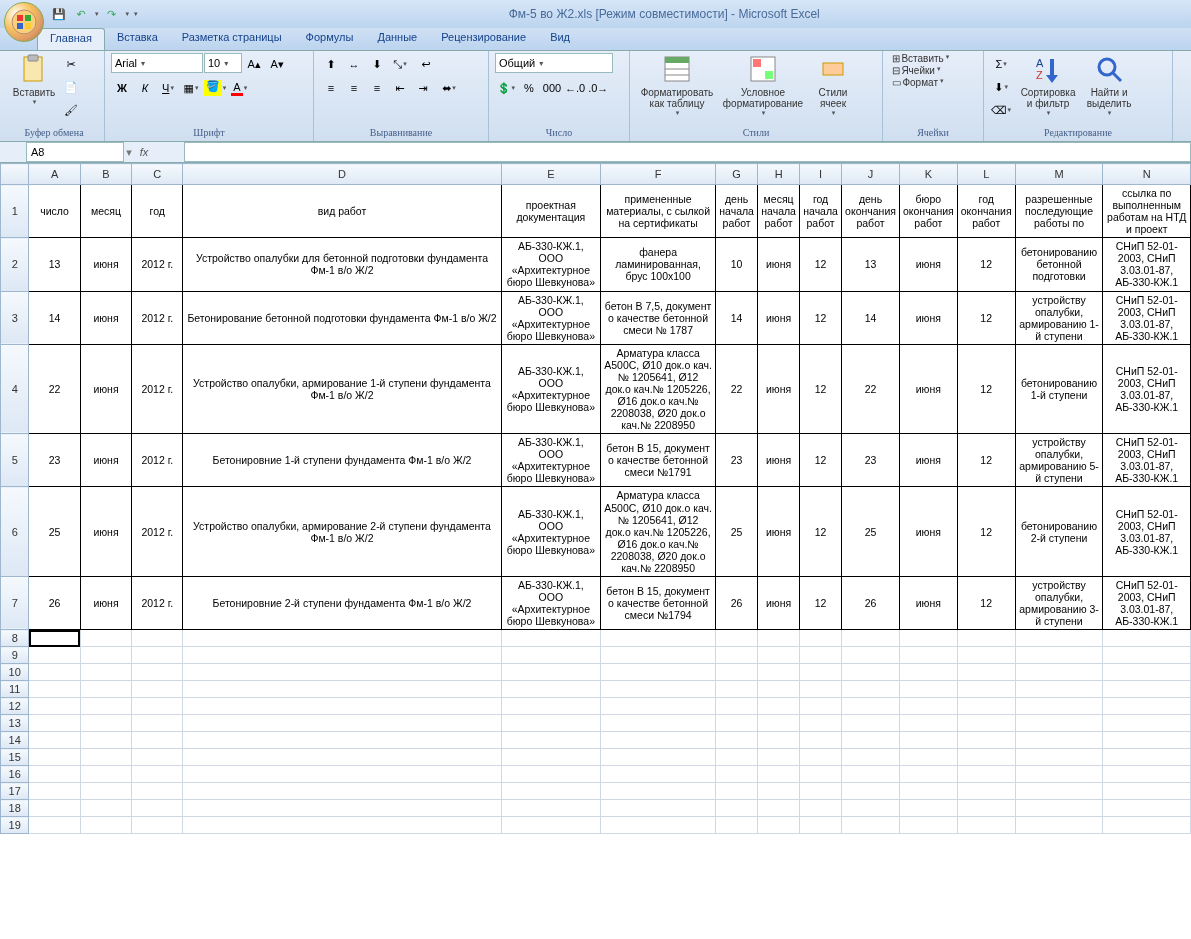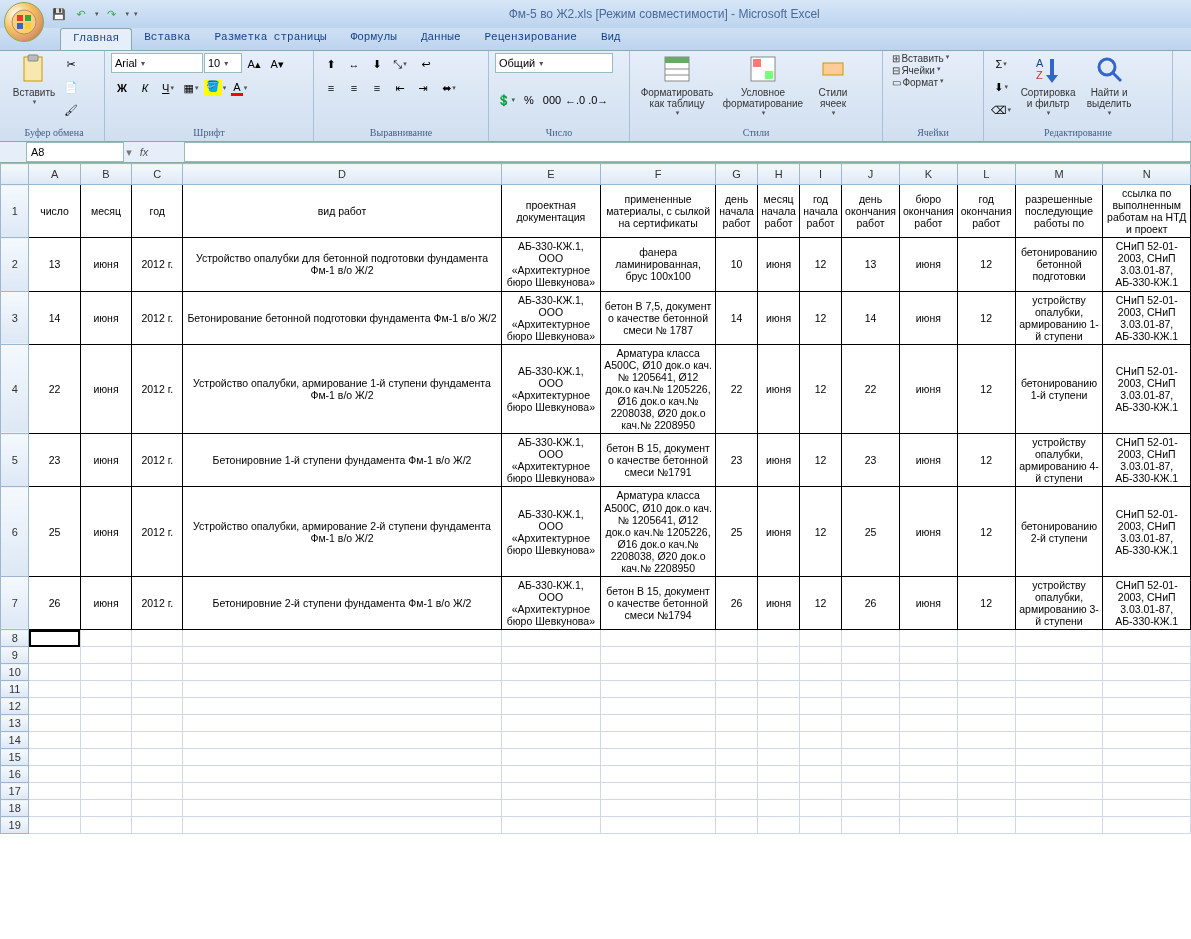--- a/index.html
+++ b/index.html
@@ -1,21 +1,21 @@
 <!DOCTYPE html>
 <html><head>
 <meta charset="utf-8">
 <style>
   html,body{margin:0;padding:0;font-family:Tahoma,Arial,sans-serif;font-size:11px;background:#fff;overflow:hidden;}
   .title-bar{height:28px;background:linear-gradient(to bottom,#d7e6f7,#bcd4ef);display:flex;align-items:center;}
   .office-btn{width:38px;height:38px;border-radius:50%;background:radial-gradient(circle at 30% 30%,#fff,#f7c35e 40%,#d96 70%,#963);border:1px solid #8a5;position:absolute;top:2px;left:4px;display:flex;align-items:center;justify-content:center;font-size:9px;color:#333;font-weight:bold;z-index:10;}
   .qat{margin-left:50px;display:flex;gap:4px;align-items:center;}
   .qat-item{width:18px;height:18px;display:flex;align-items:center;justify-content:center;color:#3a5;}
   .title-text{flex:1;text-align:center;color:#496b9a;font-size:12px;}
-  .tabs{height:22px;background:linear-gradient(to bottom,#cfe0f4,#bcd4ef);display:flex;padding-left:60px;border-bottom:1px solid #8aa;font-family:Liberation Mono, monospace;}
+  .tabs{height:22px;background:linear-gradient(to bottom,#cfe0f4,#bcd4ef);display:flex;padding-left:37px;border-bottom:1px solid #8aa;}
   .tab{padding:3px 12px;color:#15428b;cursor:default;border-top-left-radius:3px;border-top-right-radius:3px;}
   .tab.active{background:#e6eef9;border:1px solid #8aa;border-bottom:none;}
   .ribbon{height:90px;background:linear-gradient(to bottom,#e6eef9,#d0dff0);display:flex;border-bottom:1px solid #8aa;padding-left:4px;}
   .rgroup{border-right:1px solid #a8c0d8;padding:2px 6px;display:flex;flex-direction:column;justify-content:space-between;}
   .rgroup-body{display:flex;align-items:flex-start;gap:2px;flex:1;}
   .rgroup-label{text-align:center;color:#46608a;font-size:10px;padding-bottom:1px;font-family:Liberation Serif, serif;}
   .big-btn{display:flex;flex-direction:column;align-items:center;justify-content:center;width:48px;font-size:10px;text-align:center;line-height:1.1;color:#333;}
   .big-btn .ico{width:32px;height:32px;margin-bottom:2px;}
   .small-btns{display:flex;flex-direction:column;gap:1px;}
   .small-btn{height:20px;min-width:20px;display:flex;align-items:center;justify-content:center;border:1px solid transparent;border-radius:2px;}
@@ -151,21 +151,21 @@
         <div class="small-btn">≡</div>
         <div class="small-btn">⇤</div>
         <div class="small-btn">⇥</div>
         <div class="small-btn" style="width:26px">⬌<span class="arrow-down">▾</span></div>
       </div>
     </div>
     <div class="rgroup-label">Выравнивание</div>
   </div>
 
   <div class="rgroup" style="width:128px">
-    <div class="rgroup-body" style="flex-direction:column;gap:16px">
+    <div class="rgroup-body" style="flex-direction:column;gap:4px">
       <div class="small-row">
           <div class="combo" style="width:110px">
             <span>Общий</span>
             <span class="arrow">▾</span>
           </div>
         </div>
       <div class="small-row">
         <div class="small-btn">💲<span class="arrow-down">▾</span></div>
         <div class="small-btn">%</div>
         <div class="small-btn">000</div>
@@ -514,21 +514,21 @@
           <td class="cell thick">
             <div class="inner">23</div>
           </td>
           <td class="cell thick">
             <div class="inner">июня</div>
           </td>
           <td class="cell thick">
             <div class="inner">12</div>
           </td>
           <td class="cell thick">
-            <div class="inner">устройству опалубки, армированию 4-й ступени</div>
+            <div class="inner">устройству опалубки, армированию 5-й ступени</div>
           </td>
           <td class="cell thick">
             <div class="inner">СНиП 52-01-2003, СНиП 3.03.01-87, АБ-330-КЖ.1</div>
           </td>
         </tr>
         <tr>
           <td class="row-hdr">6</td>
           <td class="cell thick">
             <div class="inner">25</div>
           </td>

